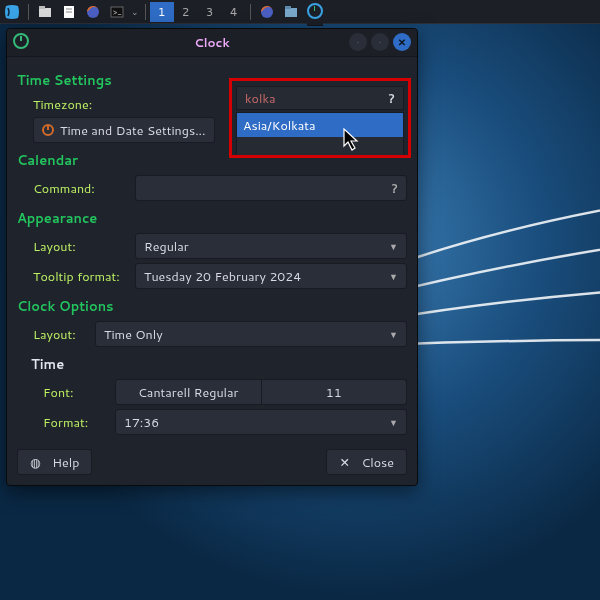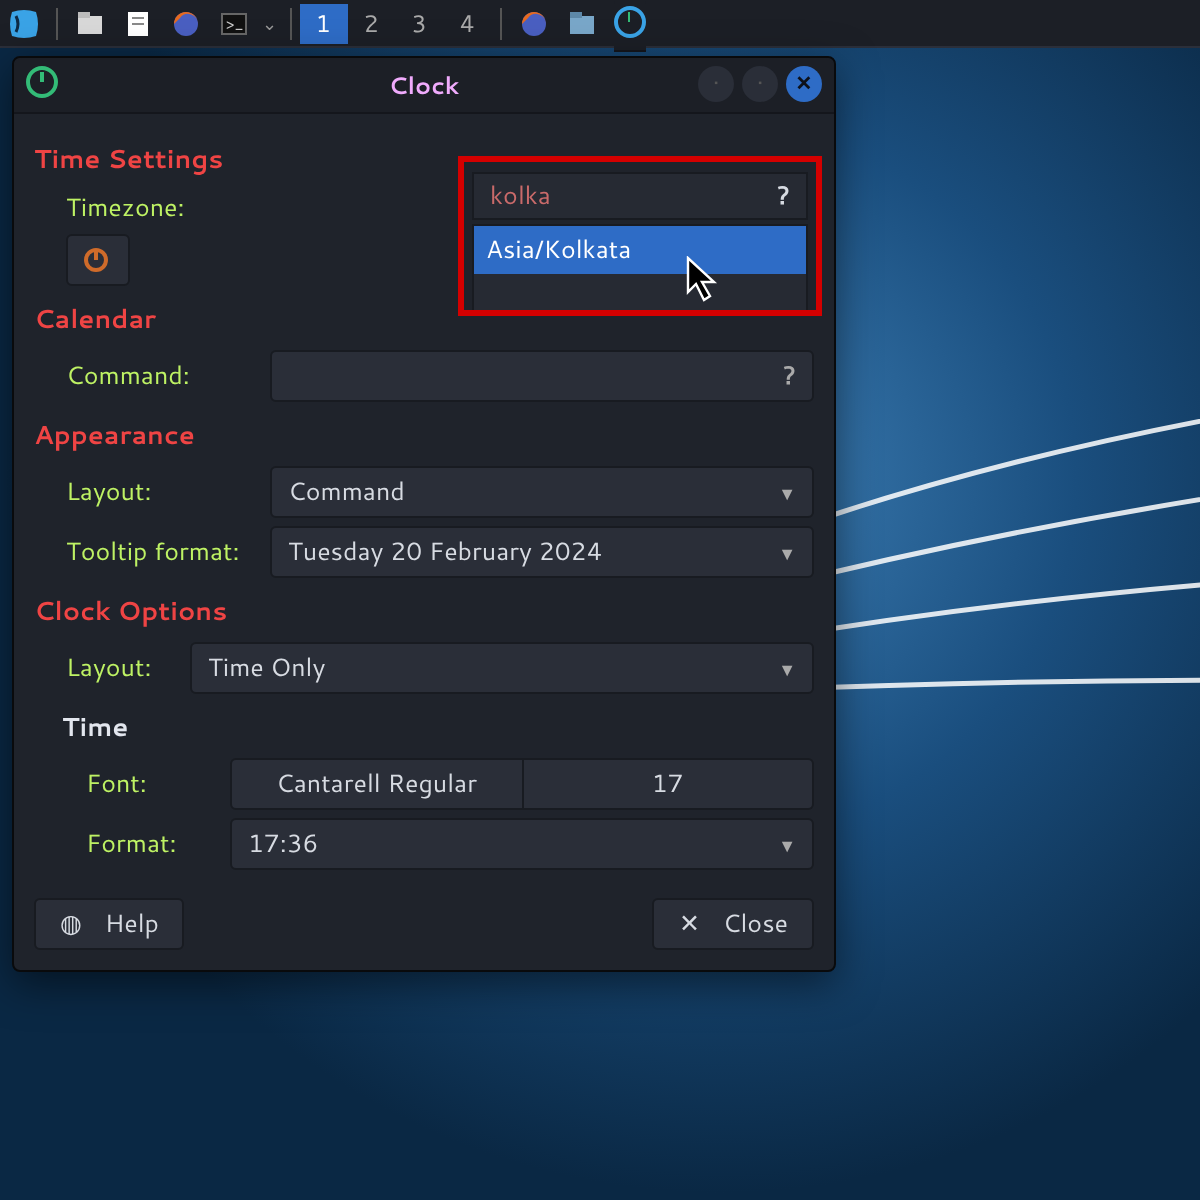--- a/index.html
+++ b/index.html
@@ -20,21 +20,21 @@
   .titlebar .title { font-size: 12px; font-weight: 600; color: #f0abfc; }
   .titlebar .left { position: absolute; left: 6px; top: 4px; }
   .titlebar .right { position: absolute; right: 6px; top: 4px; display: flex; gap: 4px; }
   .wbtn { width: 18px; height: 18px; border-radius: 50%; display: flex; align-items: center; justify-content: center; font-size: 10px; }
   .wbtn.min, .wbtn.max { background: #2a2e38; color: #555; }
   .wbtn.close { background: #2e6cc6; color: #0d111a; font-weight: bold; }
   .titlebar .appicon { width: 16px; height: 16px; border: 2px solid #3b7; border-radius: 50%; position: relative; }
   .titlebar .appicon::after { content: ""; position: absolute; background: #3b7; width: 1.5px; height: 5px; left: 5px; top: 1px; }
 
   .content { padding: 6px 10px 10px 10px; font-size: 12.5px; }
-  .section-h { font-weight: 700; color: #ef4444; margin: 8px 0 6px 0; font-size: 13px; }
+  .section-h { font-weight: 700; color: #22c55e; margin: 8px 0 6px 0; font-size: 13px; }
   .subsection { font-weight: 700; color: #e2e6ee; margin: 8px 0 6px 14px; font-size: 13px; }
   .row { display: flex; align-items: center; margin: 4px 0; gap: 8px; }
   .row .lbl { width: 110px; padding-left: 16px; color: #bef264; flex-shrink: 0; }
   .row .lbl.sm { padding-left: 26px; }
   .ctrl, .btn, .combo, .input { background: #2a2e38; border: 1px solid #181b21; border-radius: 3px; color: #d7dbe2; height: 26px; display: flex; align-items: center; padding: 0 8px; }
   .btn { cursor: pointer; justify-content: center; gap: 4px; }
   .combo { justify-content: space-between; flex: 1; }
   .combo .arrow { font-size: 9px; color: #aaa; }
   .input { flex: 1; justify-content: space-between; }
   .input .q { color: #aaa; font-weight: bold; }
@@ -145,38 +145,39 @@
   </div>
   <div class="content">
     <div class="section-h">Time Settings</div>
     <div class="row">
       <div class="lbl">Timezone:</div>
     </div>
     <div class="row">
       <div style="padding-left:16px">
         <div class="btn time-date-btn">
             <span class="oi"></span>
+            <span>Time and Date Settings...</span>
           </div>
       </div>
     </div>
 
     <div class="section-h">Calendar</div>
     <div class="row">
       <div class="lbl">Command:</div>
       <div class="input">
           <span></span>
           <span class="q">?</span>
         </div>
     </div>
 
     <div class="section-h">Appearance</div>
     <div class="row">
       <div class="lbl">Layout:</div>
       <div class="combo">
-          <span>Command</span>
+          <span>Regular</span>
           <span class="arrow">▼</span>
         </div>
     </div>
     <div class="row">
       <div class="lbl">Tooltip format:</div>
       <div class="combo">
           <span>Tuesday 20 February 2024</span>
           <span class="arrow">▼</span>
         </div>
     </div>
@@ -187,21 +188,21 @@
       <div class="combo">
           <span>Time Only</span>
           <span class="arrow">▼</span>
         </div>
     </div>
     <div class="subsection">Time</div>
     <div class="row">
       <div class="lbl sm" style="width:90px">Font:</div>
       <div class="font-row">
         <div class="btn">Cantarell Regular</div>
-        <div class="btn size">17</div>
+        <div class="btn size">11</div>
       </div>
     </div>
     <div class="row">
       <div class="lbl sm" style="width:90px">Format:</div>
       <div class="combo">
           <span>17:36</span>
           <span class="arrow">▼</span>
         </div>
     </div>
 

